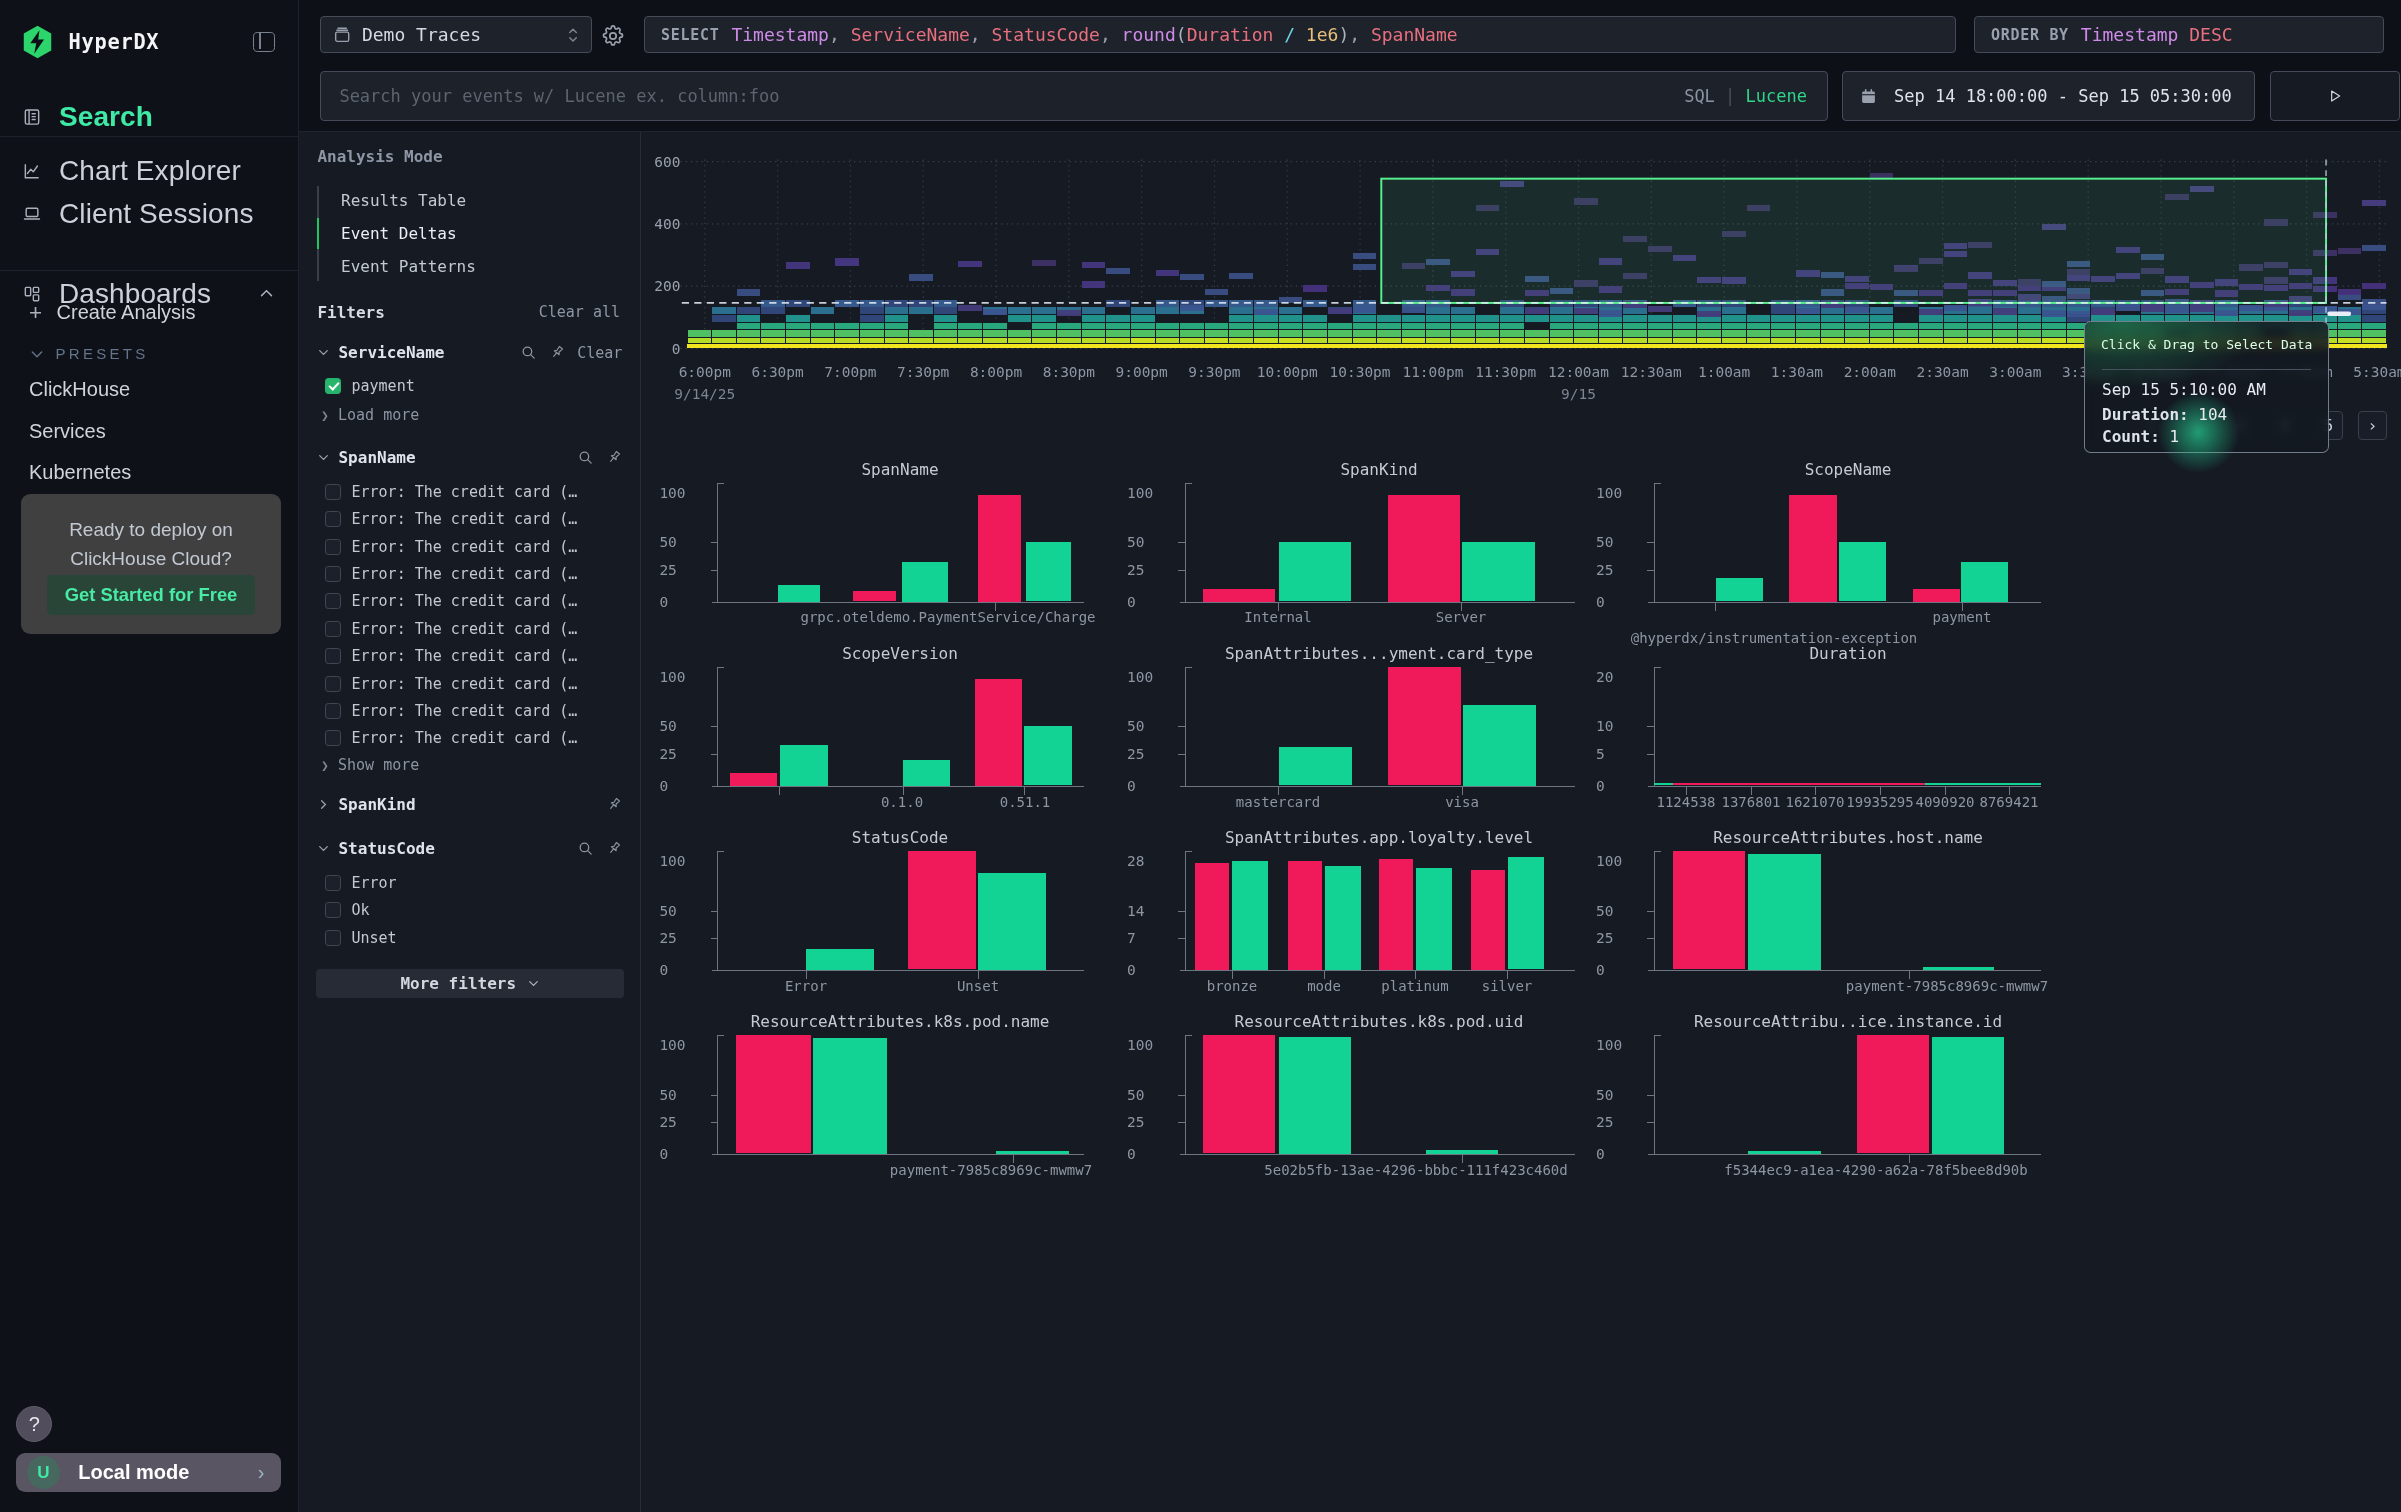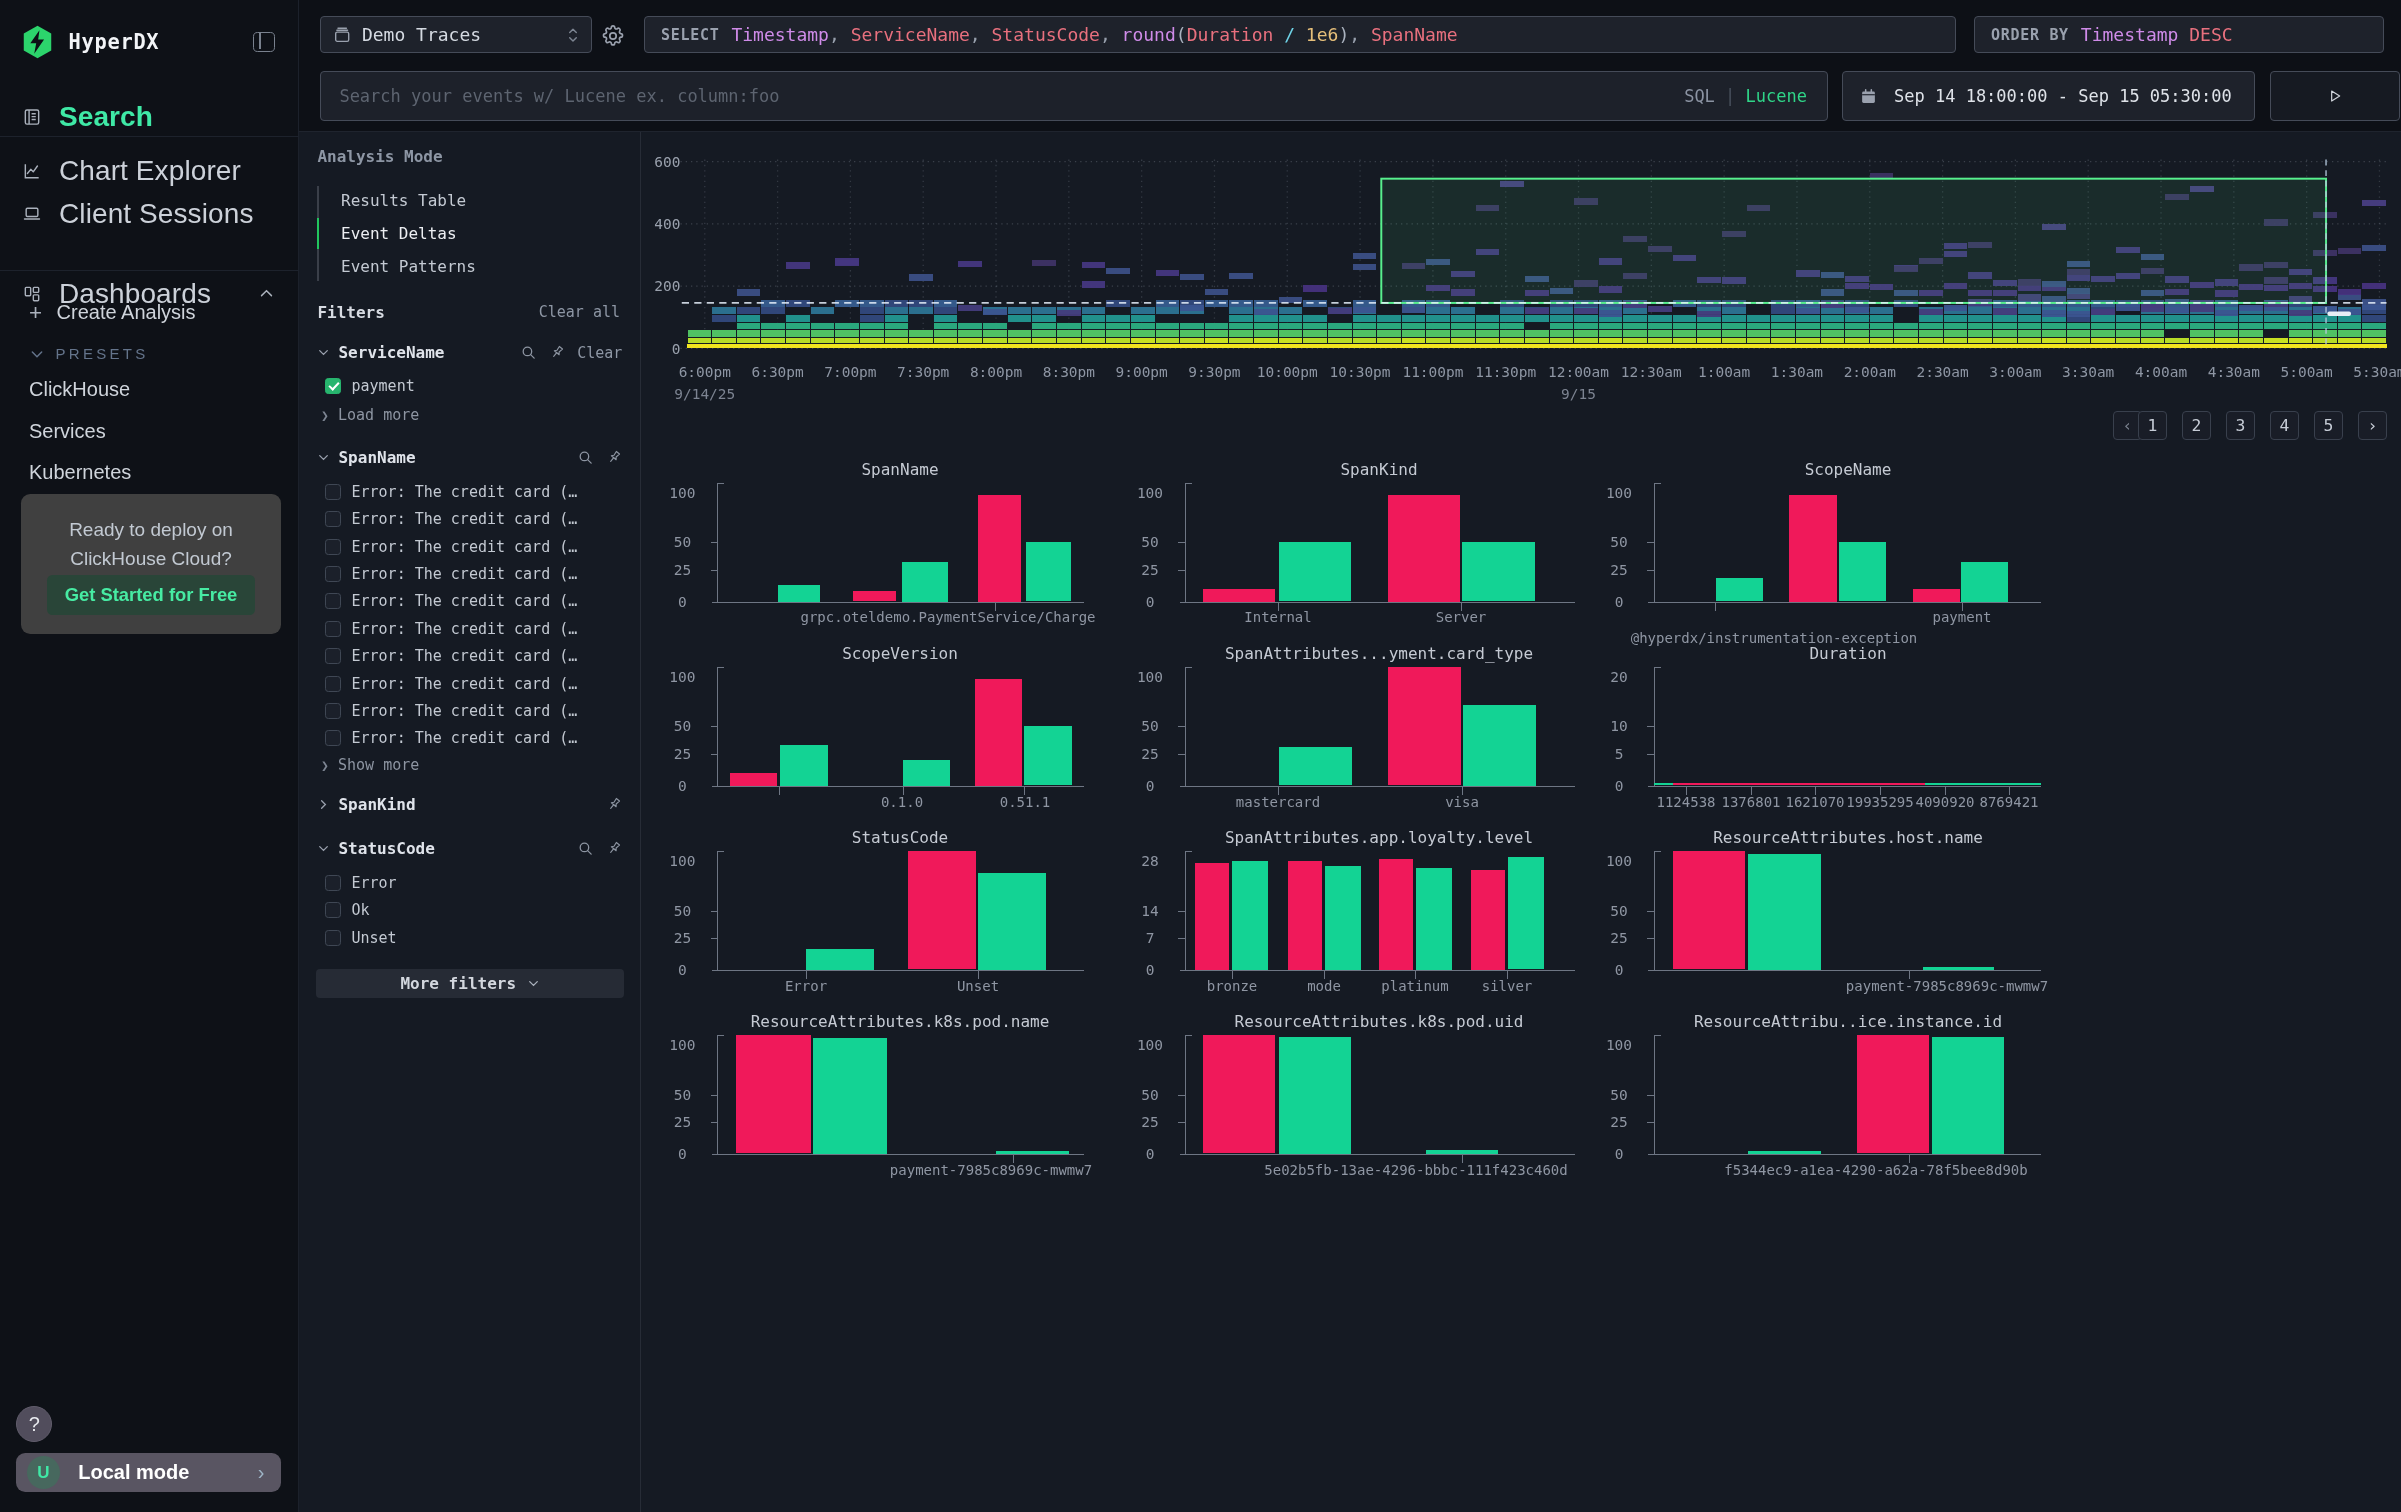--- a/index.html
+++ b/index.html
@@ -111,21 +111,21 @@
   #tooltip .inner-glow{position:absolute;left:0;top:0;width:100%;height:100%;border-radius:6.6px;background:radial-gradient(210px 99px at 15% 0%,rgba(42,190,110,.40),rgba(42,190,110,0) 68%);}
   #tt-title{position:absolute;left:16px;top:14.5px;font-size:13px;color:#ddffe9;white-space:nowrap;}
   #tt-div{position:absolute;left:17px;right:17px;top:47px;height:1px;background:#49515e;}
   .tt-row{position:absolute;left:17px;font-size:16px;color:#e8ebf0;white-space:pre;}
   .tt-bold{font-weight:bold;color:#dfe3ea;}
   #count-glow{position:absolute;left:71px;top:68px;width:85px;height:85px;border-radius:50%;background:radial-gradient(circle,rgba(38,205,145,.72),rgba(38,205,145,0) 68%);pointer-events:none;}
 
   
   .mini-title{position:absolute;font-family:var(--mono);font-size:16px;color:#c5cad3;white-space:nowrap;transform:translate(-50%,-50%);}
   .ax{position:absolute;background:#6e7684;}
-  .ytick-lbl{position:absolute;font-family:var(--mono);font-size:14.5px;color:#8f96a3;text-align:center;width:46px;transform:translateY(-50%);}
+  .ytick-lbl{position:absolute;font-family:var(--mono);font-size:14.5px;color:#8f96a3;text-align:left;width:46px;transform:translateY(-50%);}
   .xtick-lbl{position:absolute;font-family:var(--mono);font-size:14px;color:#8f96a3;white-space:nowrap;transform:translateX(-50%);}
   .bar{position:absolute;}
   .bar.r{background:var(--pink);}
   .bar.g{background:var(--bar-green);}
 
   svg{display:block;}
 </style>
 </head>
 <body>
 
@@ -1067,20 +1067,29 @@
   <div id="pagination">
       <div class="pgbtn dim" style="left: 1472px; top: 279px;">‹</div>
       <div class="pgbtn" style="left: 1497px; top: 279px;">1</div>
       <div class="pgbtn" style="left: 1541px; top: 279px;">2</div>
       <div class="pgbtn" style="left: 1585px; top: 279px;">3</div>
       <div class="pgbtn" style="left: 1629px; top: 279px;">4</div>
       <div class="pgbtn" style="left: 1673px; top: 279px;">5</div>
       <div class="pgbtn" style="left: 1717px; top: 279px;">›</div>
     </div>
 
+  <div id="tooltip" class="abs">
+    <div class="inner-glow"></div>
+    <div id="count-glow"></div>
+    <div id="tt-title">Click &amp; Drag to Select Data</div>
+    <div id="tt-div"></div>
+    <div class="tt-row" style="top:58px"><span>Sep 15 5:10:00 AM</span></div>
+    <div class="tt-row" style="top:83px"><span class="tt-bold">Duration:</span><span> </span><span>104</span></div>
+    <div class="tt-row" style="top:105px"><span class="tt-bold">Count:</span><span> </span><span>1</span></div>
+  </div>
 
   <div id="charts">
       <div>
         <div class="mini-title" style="left: 259px; top: 337px;">SpanName</div>
         <div class="ax" style="left: 76px; top: 351px; width: 1.3px; height: 120px;"></div>
         <div class="ax" style="left: 71px; top: 470px; width: 372px; height: 1.3px;"></div>
         <div class="ax" style="left: 76px; top: 351px; width: 6.6px; height: 1.3px;"></div>
         <div class="ax" style="left: 70px; top: 438px; width: 6.6px; height: 1.3px;"></div>
         <div class="ax" style="left: 70px; top: 410px; width: 6.6px; height: 1.3px;"></div>
         <div class="ax" style="left: 354px; top: 471px; width: 1.3px; height: 8px;"></div>

